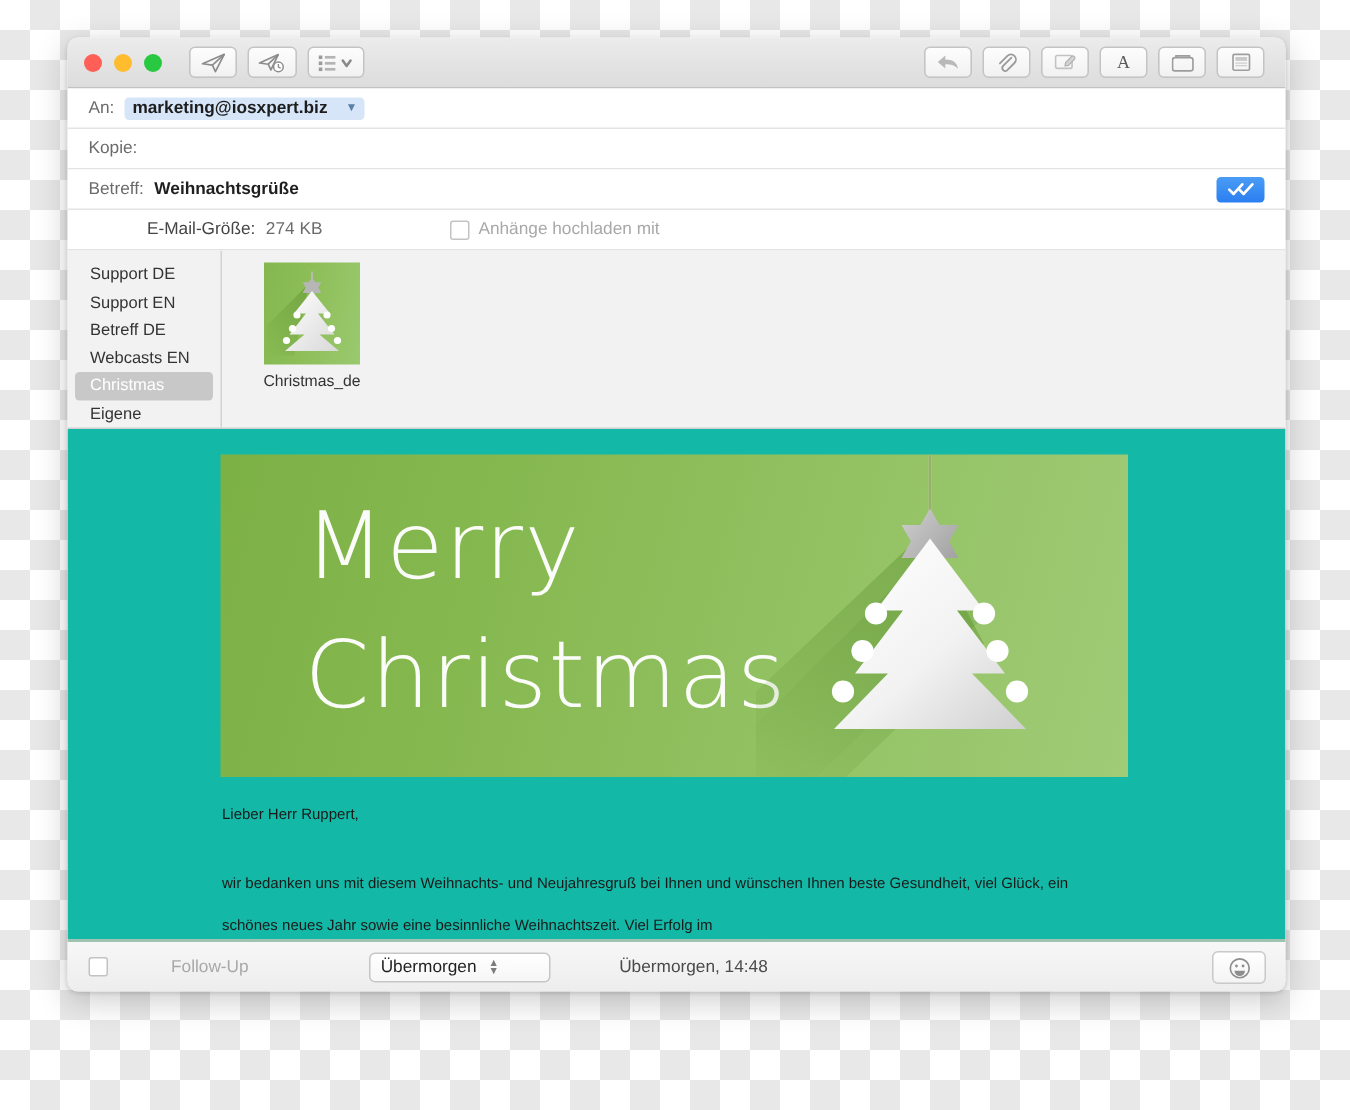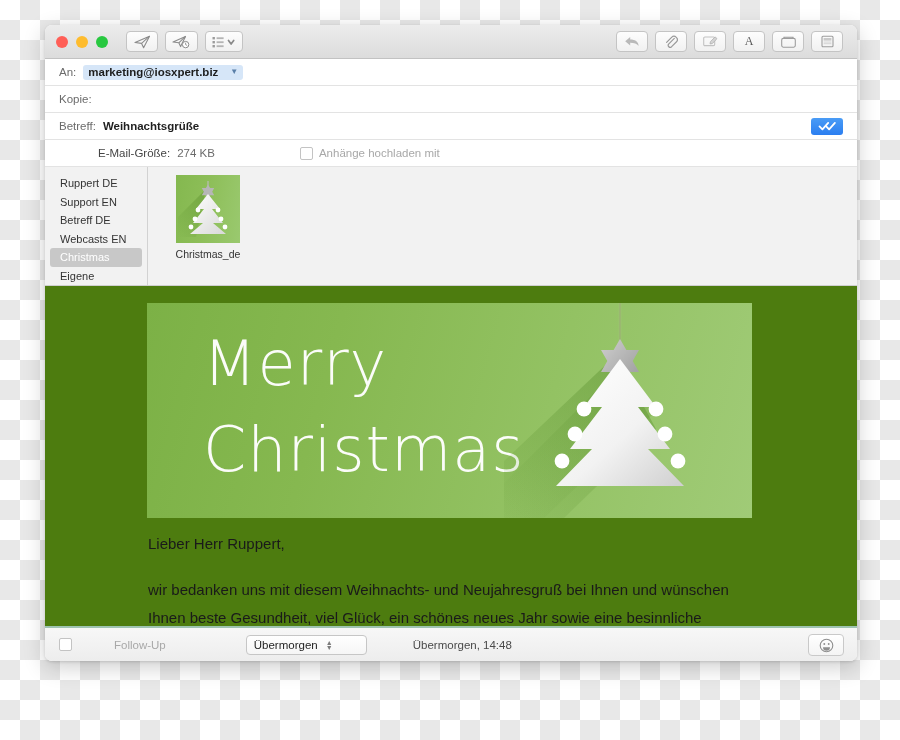--- a/index.html
+++ b/index.html
@@ -169,21 +169,21 @@
     margin: 0 auto;
     background: linear-gradient(100deg, #84b84f 0%, #8dbe58 45%, #9ac96f 100%);
     position: relative;
     overflow: hidden;
   }
   .tpl-label { font-size: 10.5px; color: #333; margin-top: 5px; }
 
   
   #body-area {
     flex: 1;
-    background: #4d7c0f;
+    background: #14b8a6;
     overflow: hidden;
     position: relative;
   }
   #banner {
     position: absolute;
     left: 102px; top: 17px;
     width: 605px; height: 215px;
     background: linear-gradient(105deg, #7cb146 0%, #86b850 30%, #93c263 65%, #a0cb77 100%);
     overflow: hidden;
   }
@@ -198,21 +198,21 @@
     letter-spacing: 1px;
     white-space: pre-line;
     opacity: 0.97;
   }
   #banner-tree { position: absolute; right: 18px; top: 0; width: 230px; height: 215px; }
 
   #mail-text {
     position: absolute;
     left: 103px; top: 244px;
     width: 600px;
-    font-size: 15px;
+    font-size: 10px;
     line-height: 28px;
     color: #1a1a1a;
   }
   #mail-text p { margin: 0 0 18px 0; }
 
   
   #bottombar {
     flex: 0 0 33px;
     background: linear-gradient(#f7f7f7, #ededed);
     border-top: 2px solid #9ec3b1;
@@ -341,21 +341,21 @@
     <span class="field-label strong">E-Mail-Größe:</span>
     <span class="field-label">274 KB</span>
     <span style="width:78px"></span>
     <span class="chk"></span>
     <span class="muted">Anhänge hochladen mit</span>
     <span style="width:8px"></span>
   </div>
 
   <div id="templates">
     <div id="tpl-sidebar">
-      <div class="tpl-item">Ruppert DE</div>
+      <div class="tpl-item">Support DE</div>
       <div class="tpl-item">Support EN</div>
       <div class="tpl-item">Betreff DE</div>
       <div class="tpl-item">Webcasts EN</div>
       <div class="tpl-item selected">Christmas</div>
       <div class="tpl-item">Eigene</div>
     </div>
     <div id="tpl-grid">
       <div class="tpl-card">
         <div class="tpl-thumb">
           <svg width="64" height="68" viewBox="0 0 64 68">

